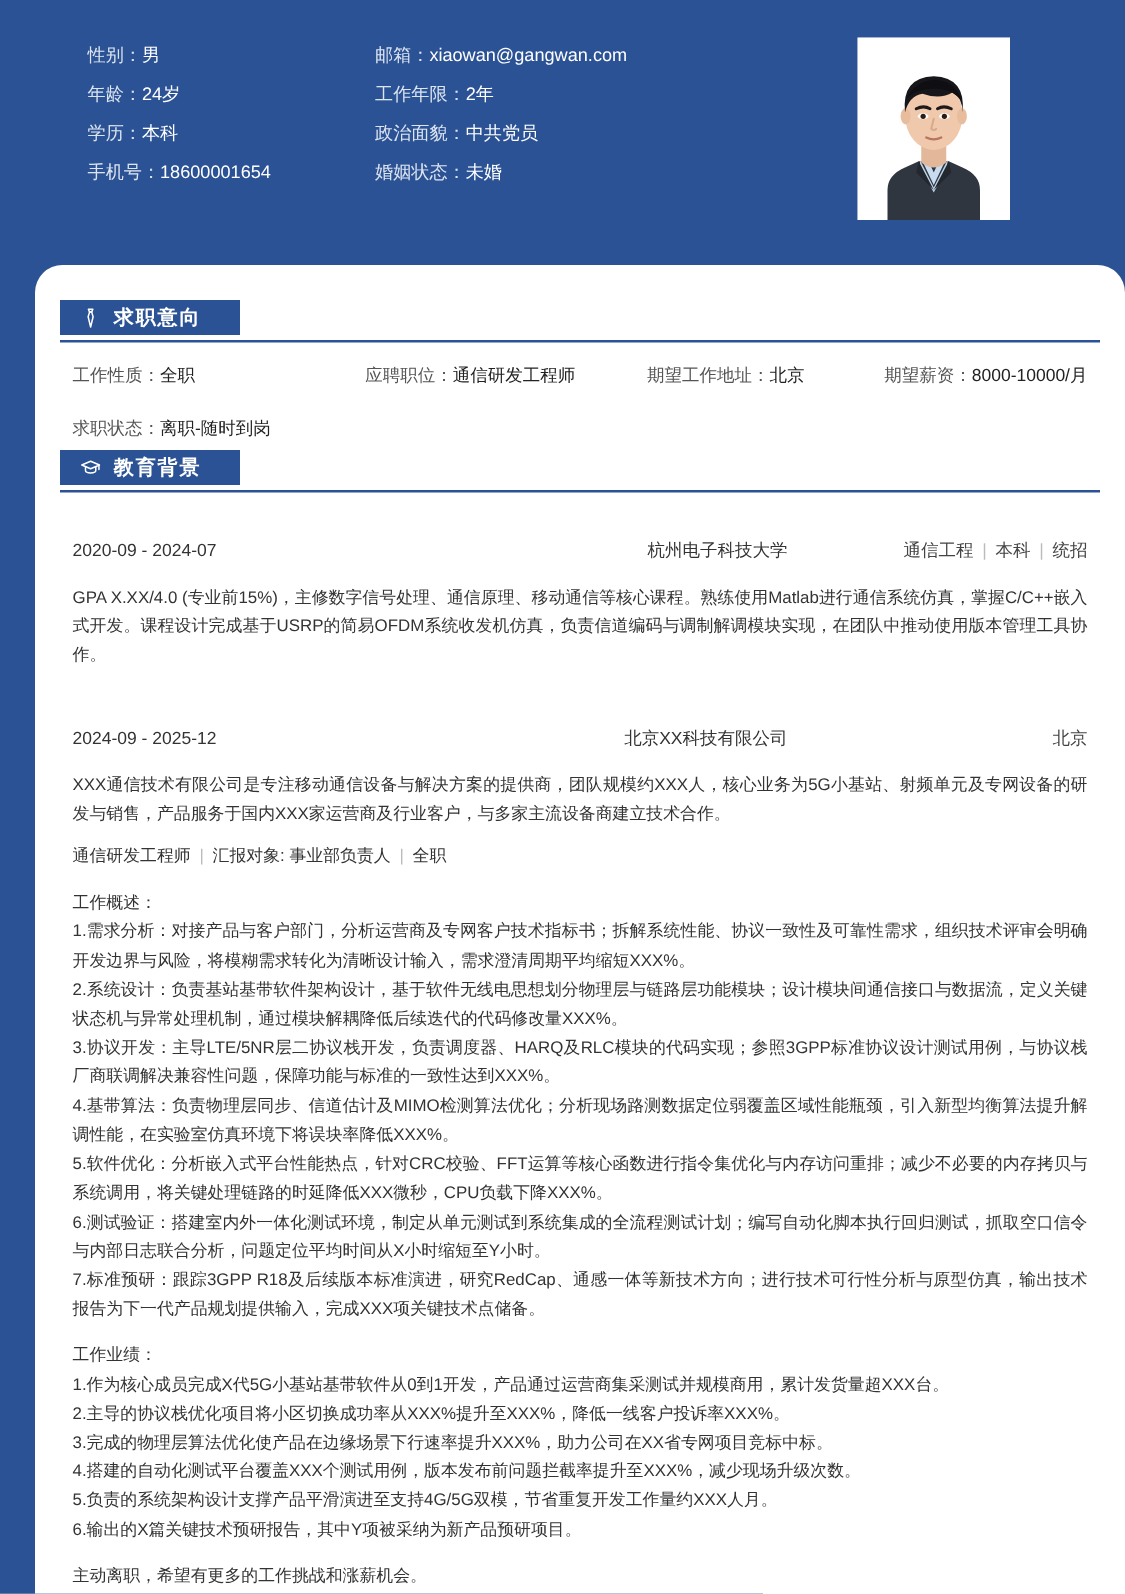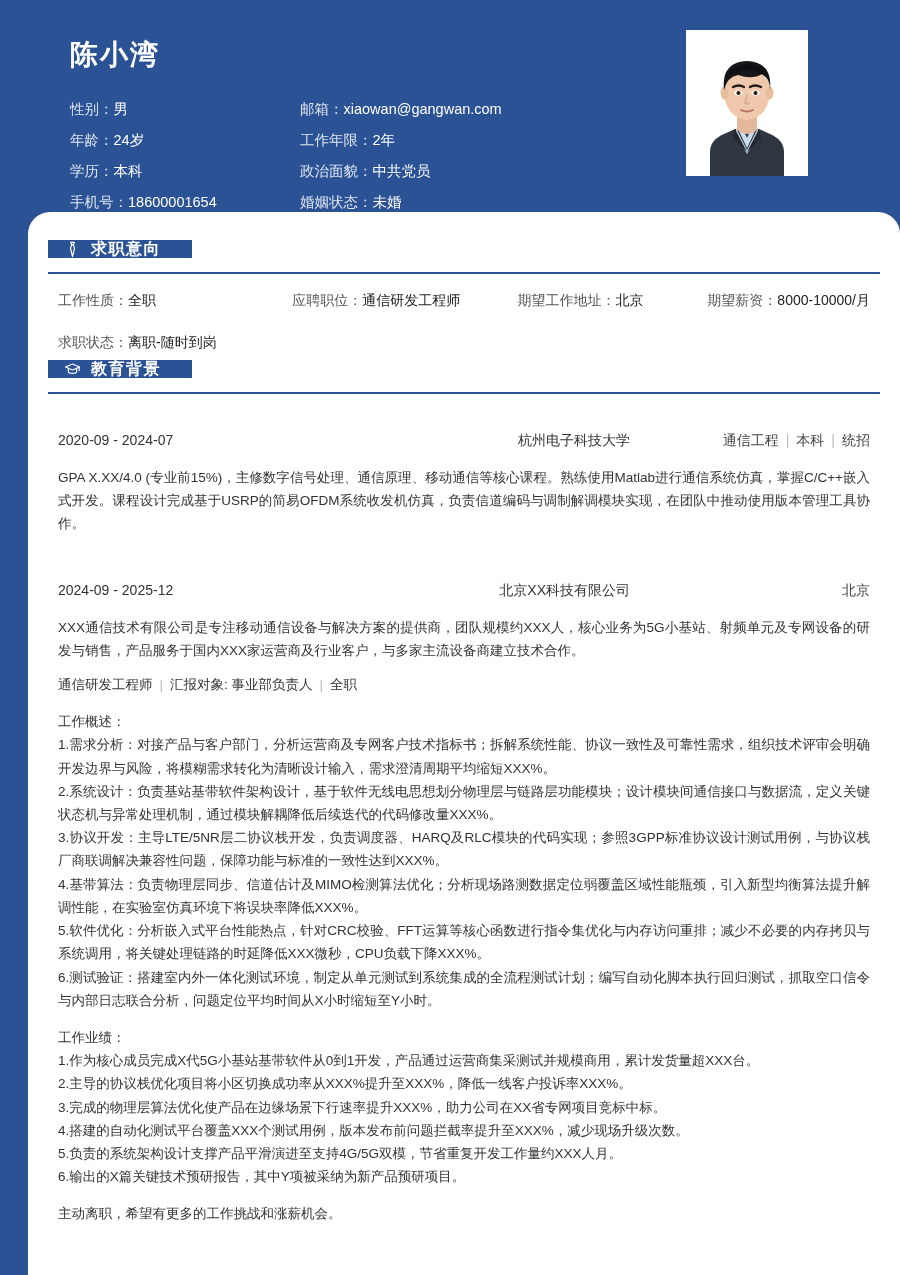--- a/index.html
+++ b/index.html
@@ -91,21 +91,21 @@
 
   .sec-head {
     position: relative;
     height: 34px;
     margin-bottom: 0;
   }
   .sec-bar {
     position: absolute;
     left: 0;
     top: 0;
-    height: 18px;
+    height: 28px;
     min-width: 144px;
     background: #2B5294;
     display: flex;
     align-items: center;
     padding: 0 20px 0 16px;
     gap: 10px;
     z-index: 2;
   }
   .sec-icon {
     width: 17px;
@@ -202,21 +202,20 @@
   .gap-sm { height: 14px; }
 
   .sec-work .sec-body { padding-bottom: 14px; }
 </style>
 </head>
 <body>
 
 <div class="header">
   <div class="header-inner">
     <div class="header-left">
-      <div class="name">陈小湾</div>
       <div class="info-grid">
 
         <div class="info-item">
           <span class="lbl">性别：</span><span class="val">男</span>
         </div>
         <div class="info-item">
           <span class="lbl">邮箱：</span><span class="val">xiaowan@gangwan.com</span>
         </div>
 
         <div class="info-item">
@@ -361,20 +360,21 @@
         </div>
 
         <div class="block-title">工作概述：</div>
         <div class="block-list">
           <p>1.需求分析：对接产品与客户部门，分析运营商及专网客户技术指标书；拆解系统性能、协议一致性及可靠性需求，组织技术评审会明确开发边界与风险，将模糊需求转化为清晰设计输入，需求澄清周期平均缩短XXX%。</p>
           <p>2.系统设计：负责基站基带软件架构设计，基于软件无线电思想划分物理层与链路层功能模块；设计模块间通信接口与数据流，定义关键状态机与异常处理机制，通过模块解耦降低后续迭代的代码修改量XXX%。</p>
           <p>3.协议开发：主导LTE/5NR层二协议栈开发，负责调度器、HARQ及RLC模块的代码实现；参照3GPP标准协议设计测试用例，与协议栈厂商联调解决兼容性问题，保障功能与标准的一致性达到XXX%。</p>
           <p>4.基带算法：负责物理层同步、信道估计及MIMO检测算法优化；分析现场路测数据定位弱覆盖区域性能瓶颈，引入新型均衡算法提升解调性能，在实验室仿真环境下将误块率降低XXX%。</p>
           <p>5.软件优化：分析嵌入式平台性能热点，针对CRC校验、FFT运算等核心函数进行指令集优化与内存访问重排；减少不必要的内存拷贝与系统调用，将关键处理链路的时延降低XXX微秒，CPU负载下降XXX%。</p>
           <p>6.测试验证：搭建室内外一体化测试环境，制定从单元测试到系统集成的全流程测试计划；编写自动化脚本执行回归测试，抓取空口信令与内部日志联合分析，问题定位平均时间从X小时缩短至Y小时。</p>
+          <p>7.标准预研：跟踪3GPP R18及后续版本标准演进，研究RedCap、通感一体等新技术方向；进行技术可行性分析与原型仿真，输出技术报告为下一代产品规划提供输入，完成XXX项关键技术点储备。</p>
         </div>
 
         <div class="gap-sm"></div>
 
         <div class="block-title">工作业绩：</div>
         <div class="block-list">
           <p>1.作为核心成员完成X代5G小基站基带软件从0到1开发，产品通过运营商集采测试并规模商用，累计发货量超XXX台。</p>
           <p>2.主导的协议栈优化项目将小区切换成功率从XXX%提升至XXX%，降低一线客户投诉率XXX%。</p>
           <p>3.完成的物理层算法优化使产品在边缘场景下行速率提升XXX%，助力公司在XX省专网项目竞标中标。</p>
           <p>4.搭建的自动化测试平台覆盖XXX个测试用例，版本发布前问题拦截率提升至XXX%，减少现场升级次数。</p>

